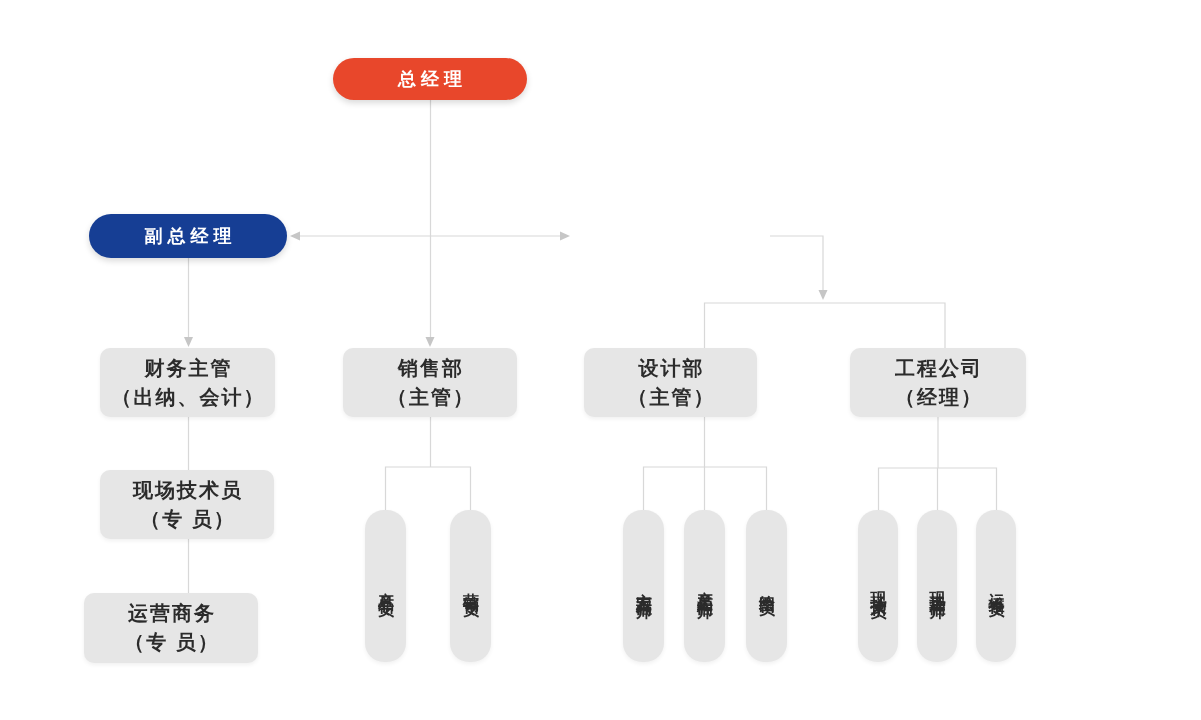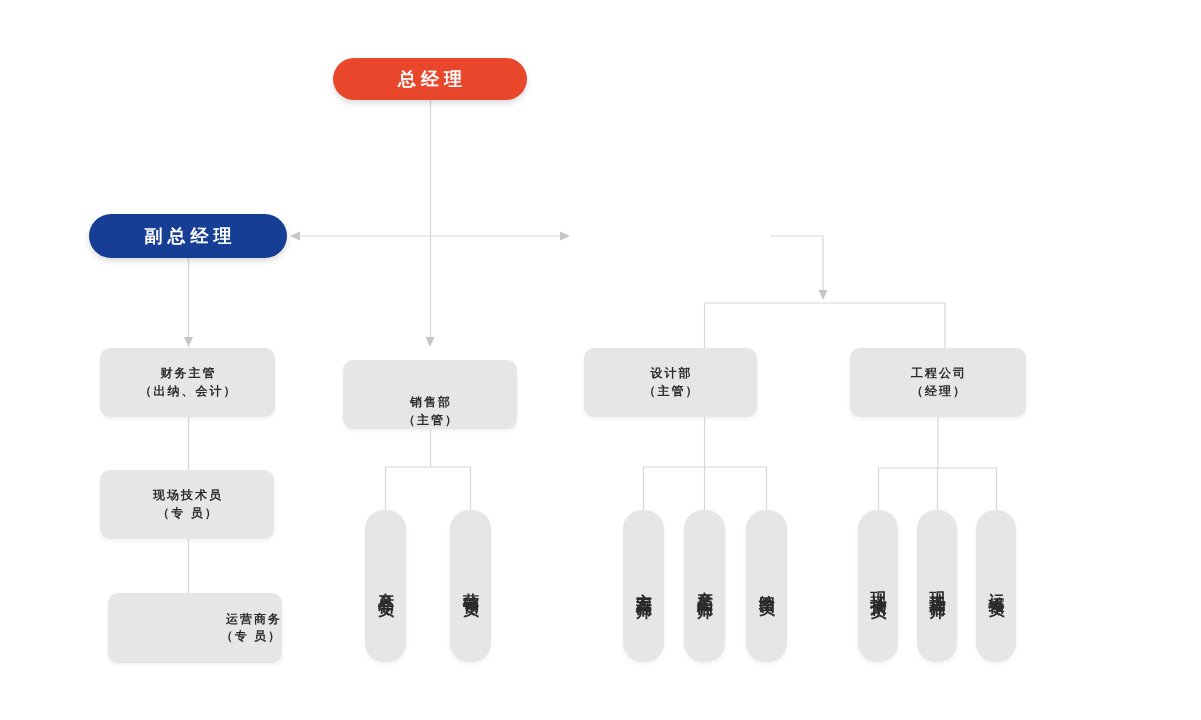--- a/index.html
+++ b/index.html
@@ -13,21 +13,21 @@
     display:flex; align-items:center; justify-content:center;
     color:#ffffff; font-weight:bold; font-size:18px;
     letter-spacing:5px; padding-left:5px;
     box-shadow:0 3px 6px rgba(0,0,0,0.15);
   }
   .pill.root { background:#E8472B; border-radius:21px; }
   .pill.exec { background:#163E94; border-radius:22px;text-align:center; }
   .dept {
     display:flex; flex-direction:column; align-items:center; justify-content:center;
     background:#E6E6E6; border-radius:10px;
-    color:#2B2B2B; font-weight:bold; font-size:12px; line-height:1.45;
+    color:#2B2B2B; font-weight:bold; font-size:20px; line-height:1.45;
     letter-spacing:2px; padding-left:2px;
     box-shadow:0 2px 4px rgba(0,0,0,0.06);
   }
   .vbox {
     top:510px; width:41px; height:152px;
     background:#E6E6E6; border-radius:19px;
     display:flex; align-items:center; justify-content:center;
     writing-mode:vertical-rl; text-orientation:upright;
     color:#2B2B2B; font-weight:bold; font-size:16px; letter-spacing:3px;
     box-shadow:0 2px 4px rgba(0,0,0,0.06);
@@ -74,38 +74,38 @@
   </svg>
 
   <div class="node pill root" style="left:333px; top:58px; width:194px; height:42px;">总经理</div>
 
   <div class="node pill exec" style="left:89px; top:214px; width:198px; height:44px;">副总经理</div>
 
   <div class="node dept" style="left:100px; top:348px; width:175px; height:69px;">
     <div>财务主管</div>
     <div>（出纳、会计）</div>
   </div>
-  <div class="node dept" style="left:343px; top:360px; width:174px; height:69px;justify-content:flex-end;">
+  <div class="node dept" style="left:343px; top:348px; width:174px; height:69px;">
     <div>销售部</div>
     <div>（主管）</div>
   </div>
   <div class="node dept" style="left:584px; top:348px; width:173px; height:69px;">
     <div>设计部</div>
     <div>（主管）</div>
   </div>
   <div class="node dept" style="left:850px; top:348px; width:176px; height:69px;text-align:right;">
     <div>工程公司</div>
     <div>（经理）</div>
   </div>
 
   <div class="node dept" style="left:100px; top:470px; width:174px; height:69px;">
     <div>现场技术员</div>
     <div>（专 员）</div>
   </div>
-  <div class="node dept" style="left:108px; top:593px; width:174px; height:70px;align-items:flex-end;">
+  <div class="node dept" style="left:84px; top:593px; width:174px; height:70px;">
     <div>运营商务</div>
     <div>（专 员）</div>
   </div>
 
   <div class="node vbox" style="left:365px;">产品专员</div>
   <div class="node vbox" style="left:450px;">营销专员</div>
 
   <div class="node vbox" style="left:623px;">方案工程师</div>
   <div class="node vbox" style="left:684px;">产品工程师</div>
   <div class="node vbox" style="left:746px;">绘图员</div>

